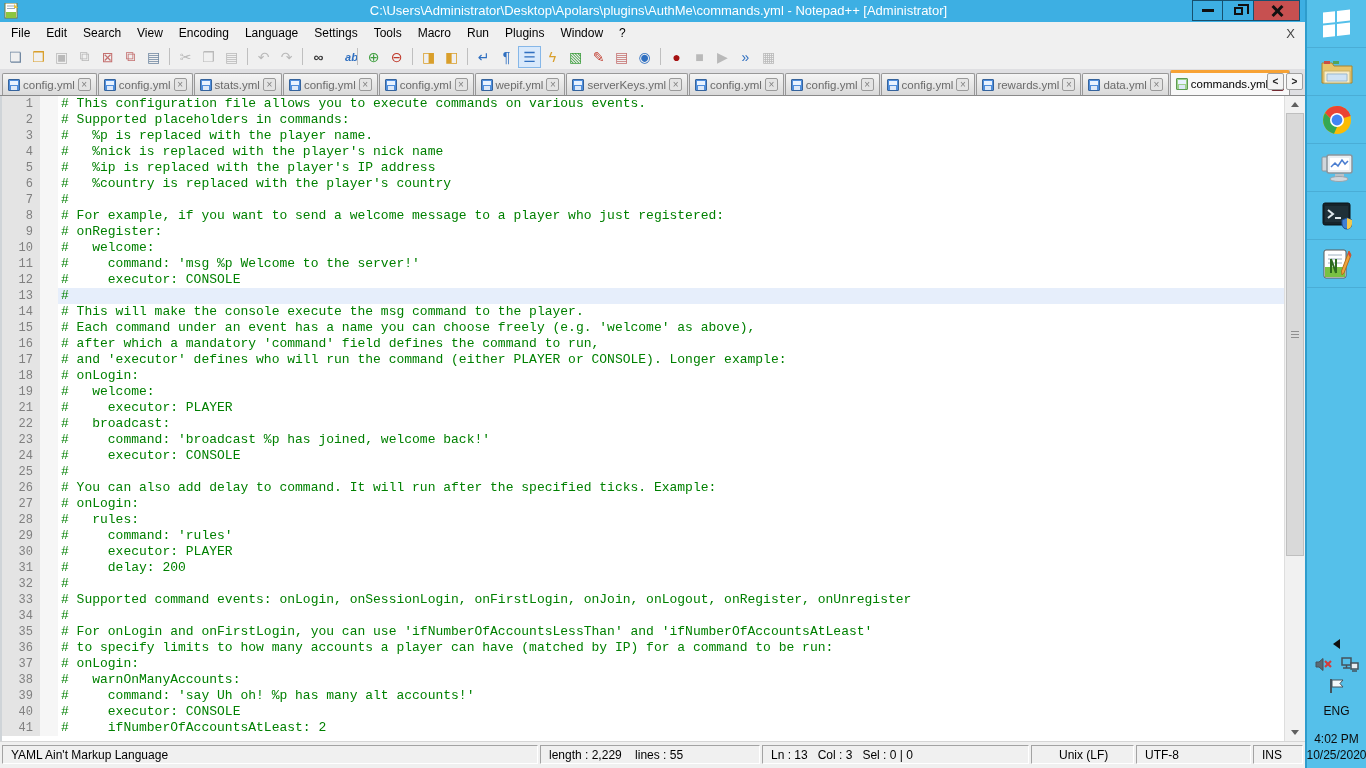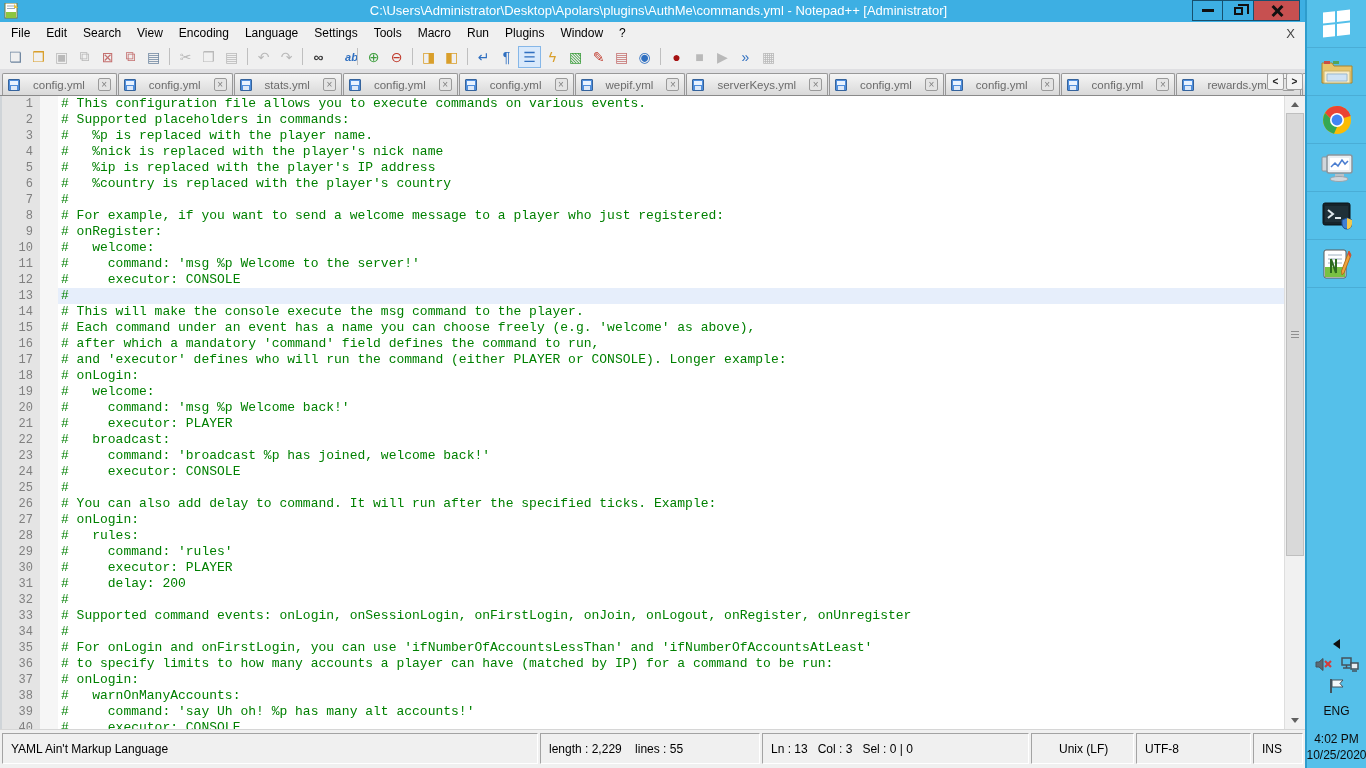--- a/index.html
+++ b/index.html
@@ -49,21 +49,21 @@
   .tb.sep .tb-g { width:1px; height:17px; background:#bfbfbf; display:block; }
   .tb.dis { color:#b9b9b9; }
   .tb.on { border:1px solid #86b7e8; background:#d9e9fb; }
   .c-slate { color:#6e86a0; } .c-gold { color:#d99f2b; } .c-rose { color:#c4706f; }
   .c-dark { color:#3a3a3a; font-weight:bold; } .c-blue { color:#2f6fc0; }
   .c-green { color:#3e9e3e; } .c-red { color:#c0392b; } .c-darkred { color:#a51111; }
 
   
   .tabbar { height:27px; flex:none; background:#dfdfe2; display:flex; align-items:flex-end;
             border-bottom:1px solid #8a8a8a; position:relative; overflow:hidden; padding-left:1px; }
-  .tab { height:22px; display:flex; align-items:center; gap:13px; padding:0 5px;
+  .tab { height:22px; display:flex; align-items:center; gap:3px; padding:0 5px;
          background:linear-gradient(#f5f5f5,#d9d9d9); border:1px solid #989898; border-bottom:none;
          margin-left:1px; font-size:11.5px; color:#6b6b6b; border-radius:2px 2px 0 0;
          white-space:nowrap; flex:none; }
   .tab.active { height:26px; background:#f8f8f8; border-top:3px solid #f7a234; color:#000;
                 margin-bottom:-1px; padding-bottom:1px; }
   .floppy { width:12px; height:12px; background:#4f8edc; border:1px solid #35639c;
             border-radius:1px; position:relative; flex:none; }
   .floppy::before { content:""; position:absolute; left:1px; top:1px; right:1px; height:4px; background:#e8f2ff; }
   .floppy::after  { content:""; position:absolute; left:2px; bottom:0; width:6px; height:4px; background:#dce8f8; }
   .tab.active .floppy { background:#9ed08c; border-color:#5c9b53; }
@@ -96,21 +96,21 @@
   .tri-up { width:0; height:0; border-left:4px solid transparent; border-right:4px solid transparent;
             border-bottom:5px solid #606060; }
   .tri-down { width:0; height:0; border-left:4px solid transparent; border-right:4px solid transparent;
               border-top:5px solid #606060; }
   .sb-thumb { position:absolute; top:17px; left:1px; right:1px; height:443px;
               background:#d9d9d9; border:1px solid #bfbfbf; }
   .grip { position:absolute; left:4px; right:4px; top:50%; height:7px; margin-top:-4px;
           background:repeating-linear-gradient(#8f8f8f 0 1px, transparent 1px 3px); }
 
   
-  .statusbar { height:39px; flex:none; background:#f0f0f0; display:flex; font-size:12px;
+  .statusbar { height:27px; flex:none; background:#f0f0f0; display:flex; font-size:12px;
                color:#000; padding:3px 1px 4px 1px; border-top:1px solid #d6d6d6;text-align:center; }
   .seg { border:1px solid; border-color:#a3a3a3 #fff #fff #a3a3a3; margin:0 1px;
          display:flex; align-items:center; padding:0 8px; white-space:pre; overflow:hidden; }
   .seg1 { width:536px; } .seg2 { width:220px; } .seg3 { width:267px; }
   .seg4 { width:103px;padding-left:27px; } .seg5 { width:115px; } .seg6 { flex:1; }
 
   
   .taskbar { position:absolute; right:0; top:0; width:59px; height:768px; background:#55c0ea;
              display:flex; flex-direction:column; align-items:center; }
   .tk-item { width:59px; height:48px; flex:none; display:flex; align-items:center;
@@ -447,25 +447,20 @@
       </div>
         <div class="line">
         <span class="ln">18</span>
         <span class="bmargin"></span>
         <span class="code"># onLogin:</span>
       </div>
         <div class="line">
         <span class="ln">19</span>
         <span class="bmargin"></span>
         <span class="code">#   welcome:</span>
-      </div>
-        <div class="line">
-        <span class="ln">20</span>
-        <span class="bmargin"></span>
-        <span class="code">#     command: 'msg %p Welcome back!'</span>
       </div>
         <div class="line">
         <span class="ln">21</span>
         <span class="bmargin"></span>
         <span class="code">#     executor: PLAYER</span>
       </div>
         <div class="line">
         <span class="ln">22</span>
         <span class="bmargin"></span>
         <span class="code">#   broadcast:</span>

